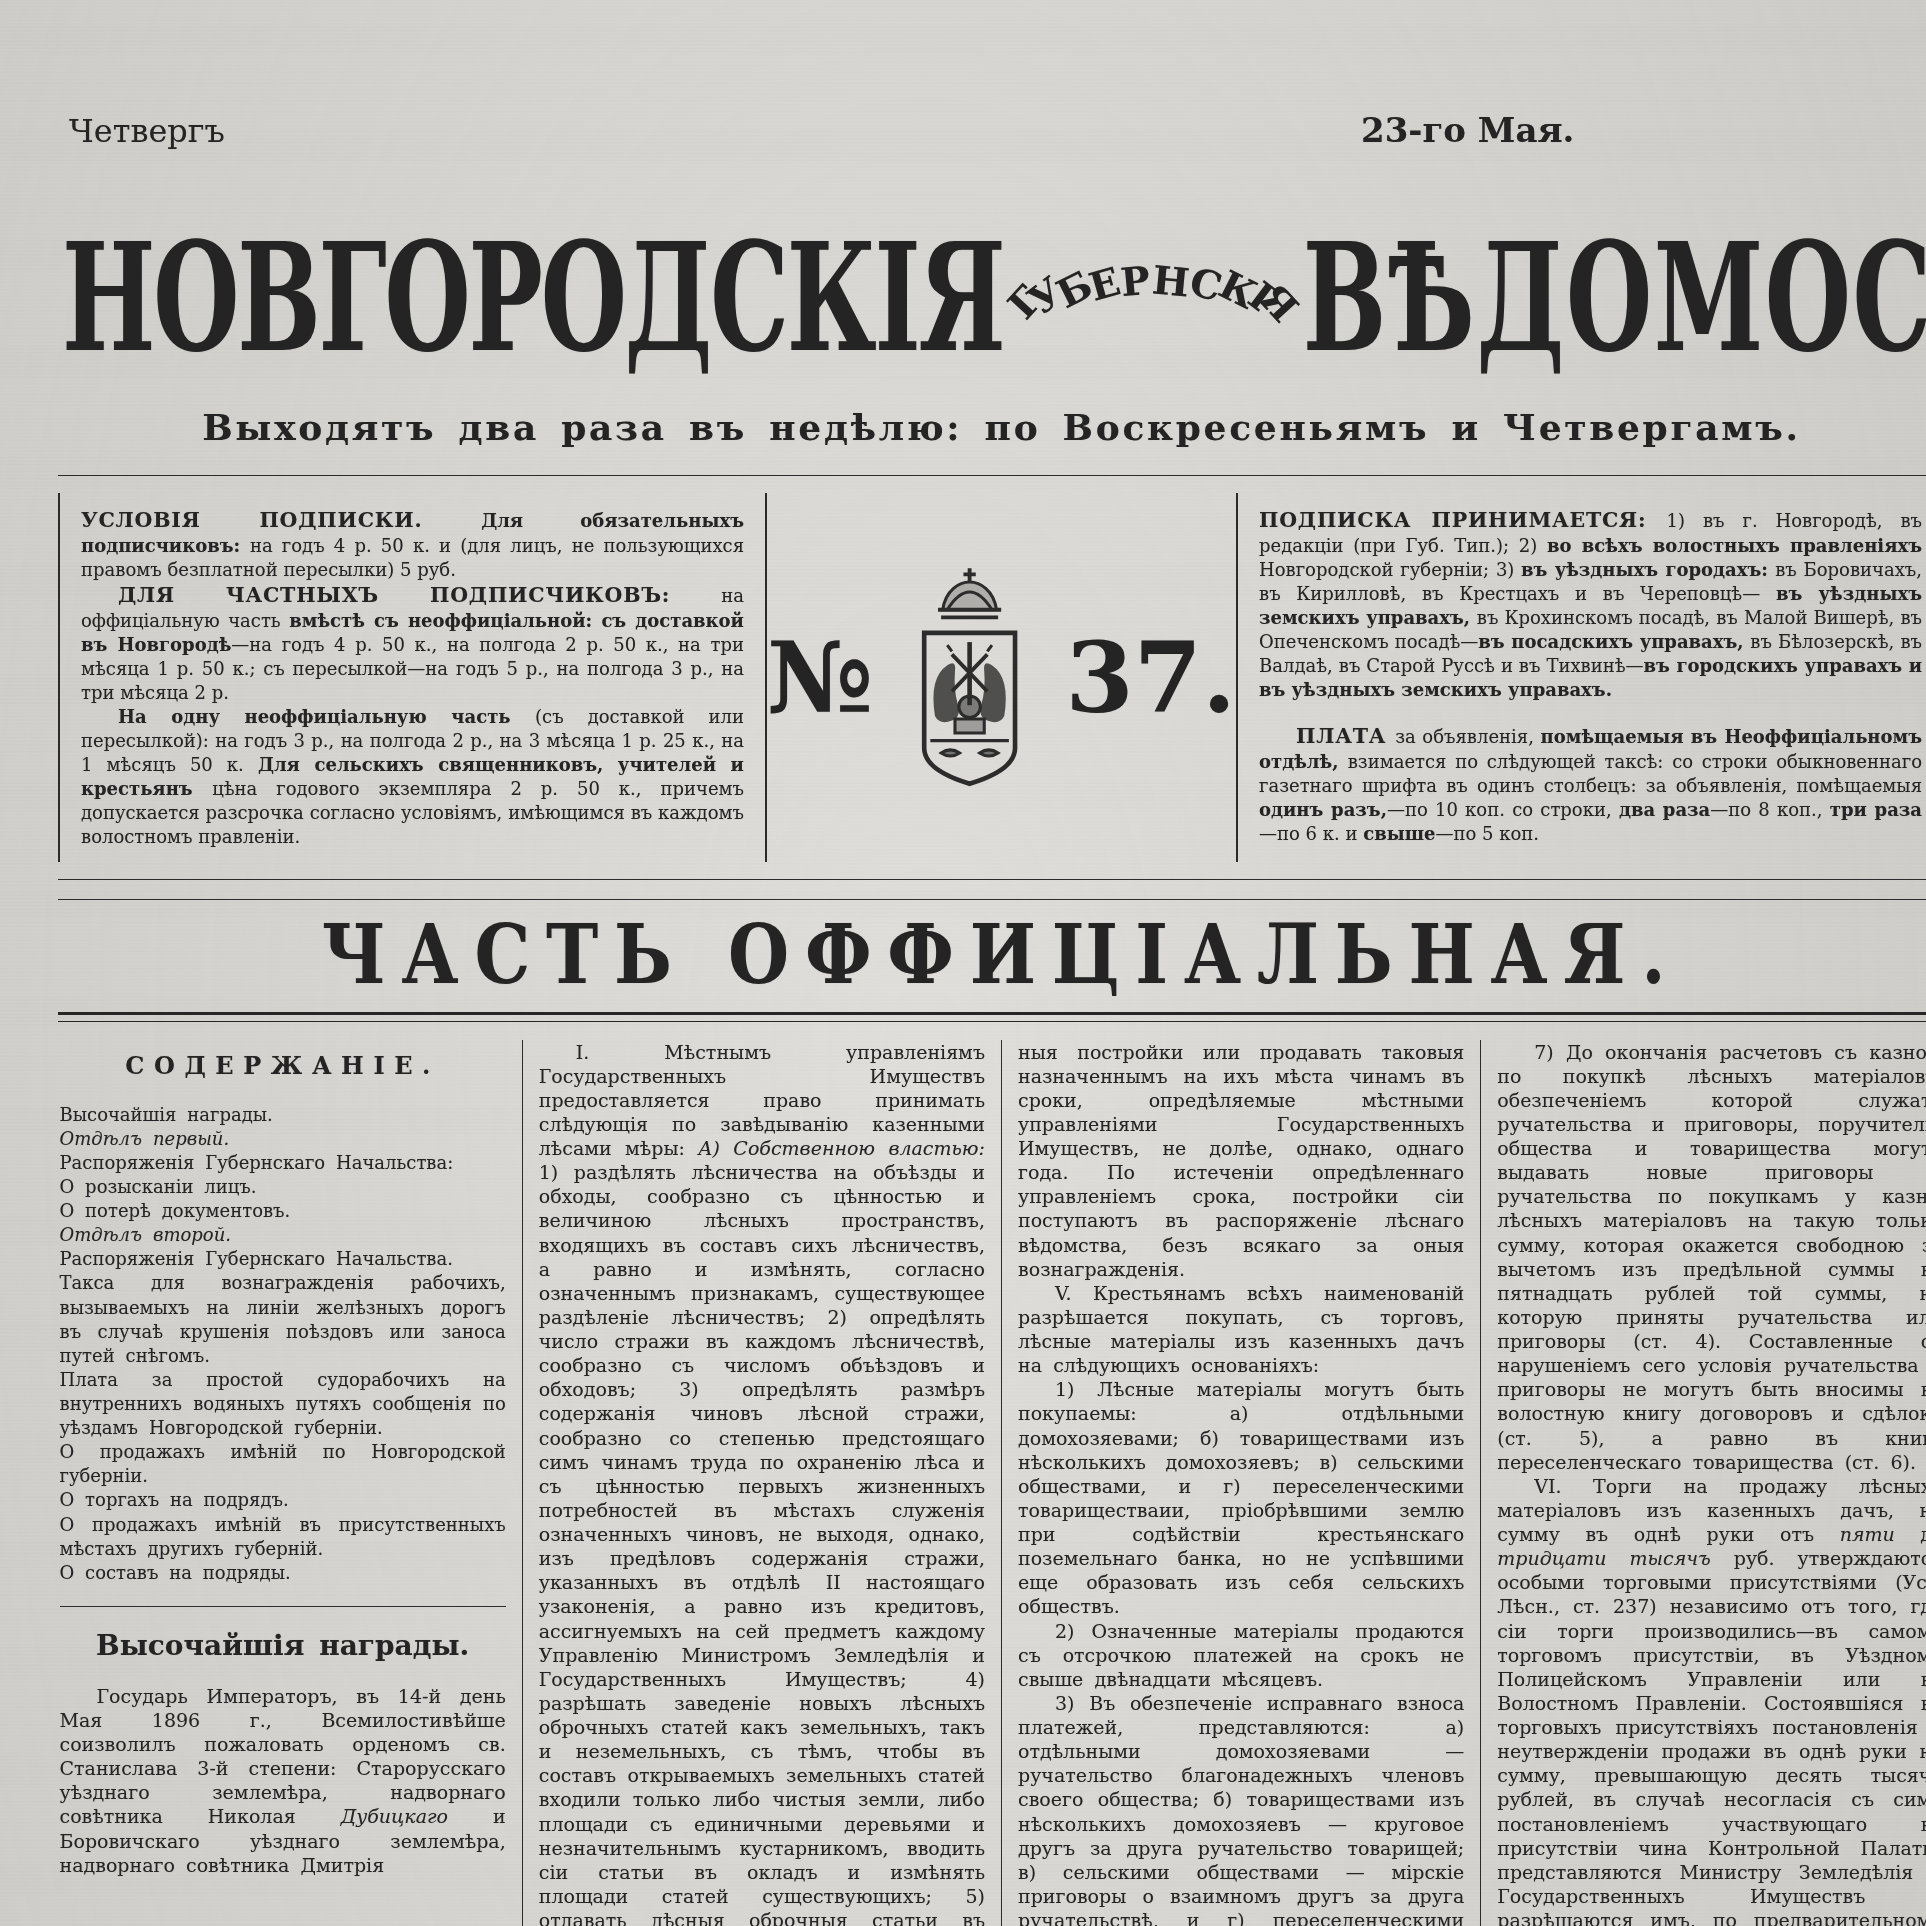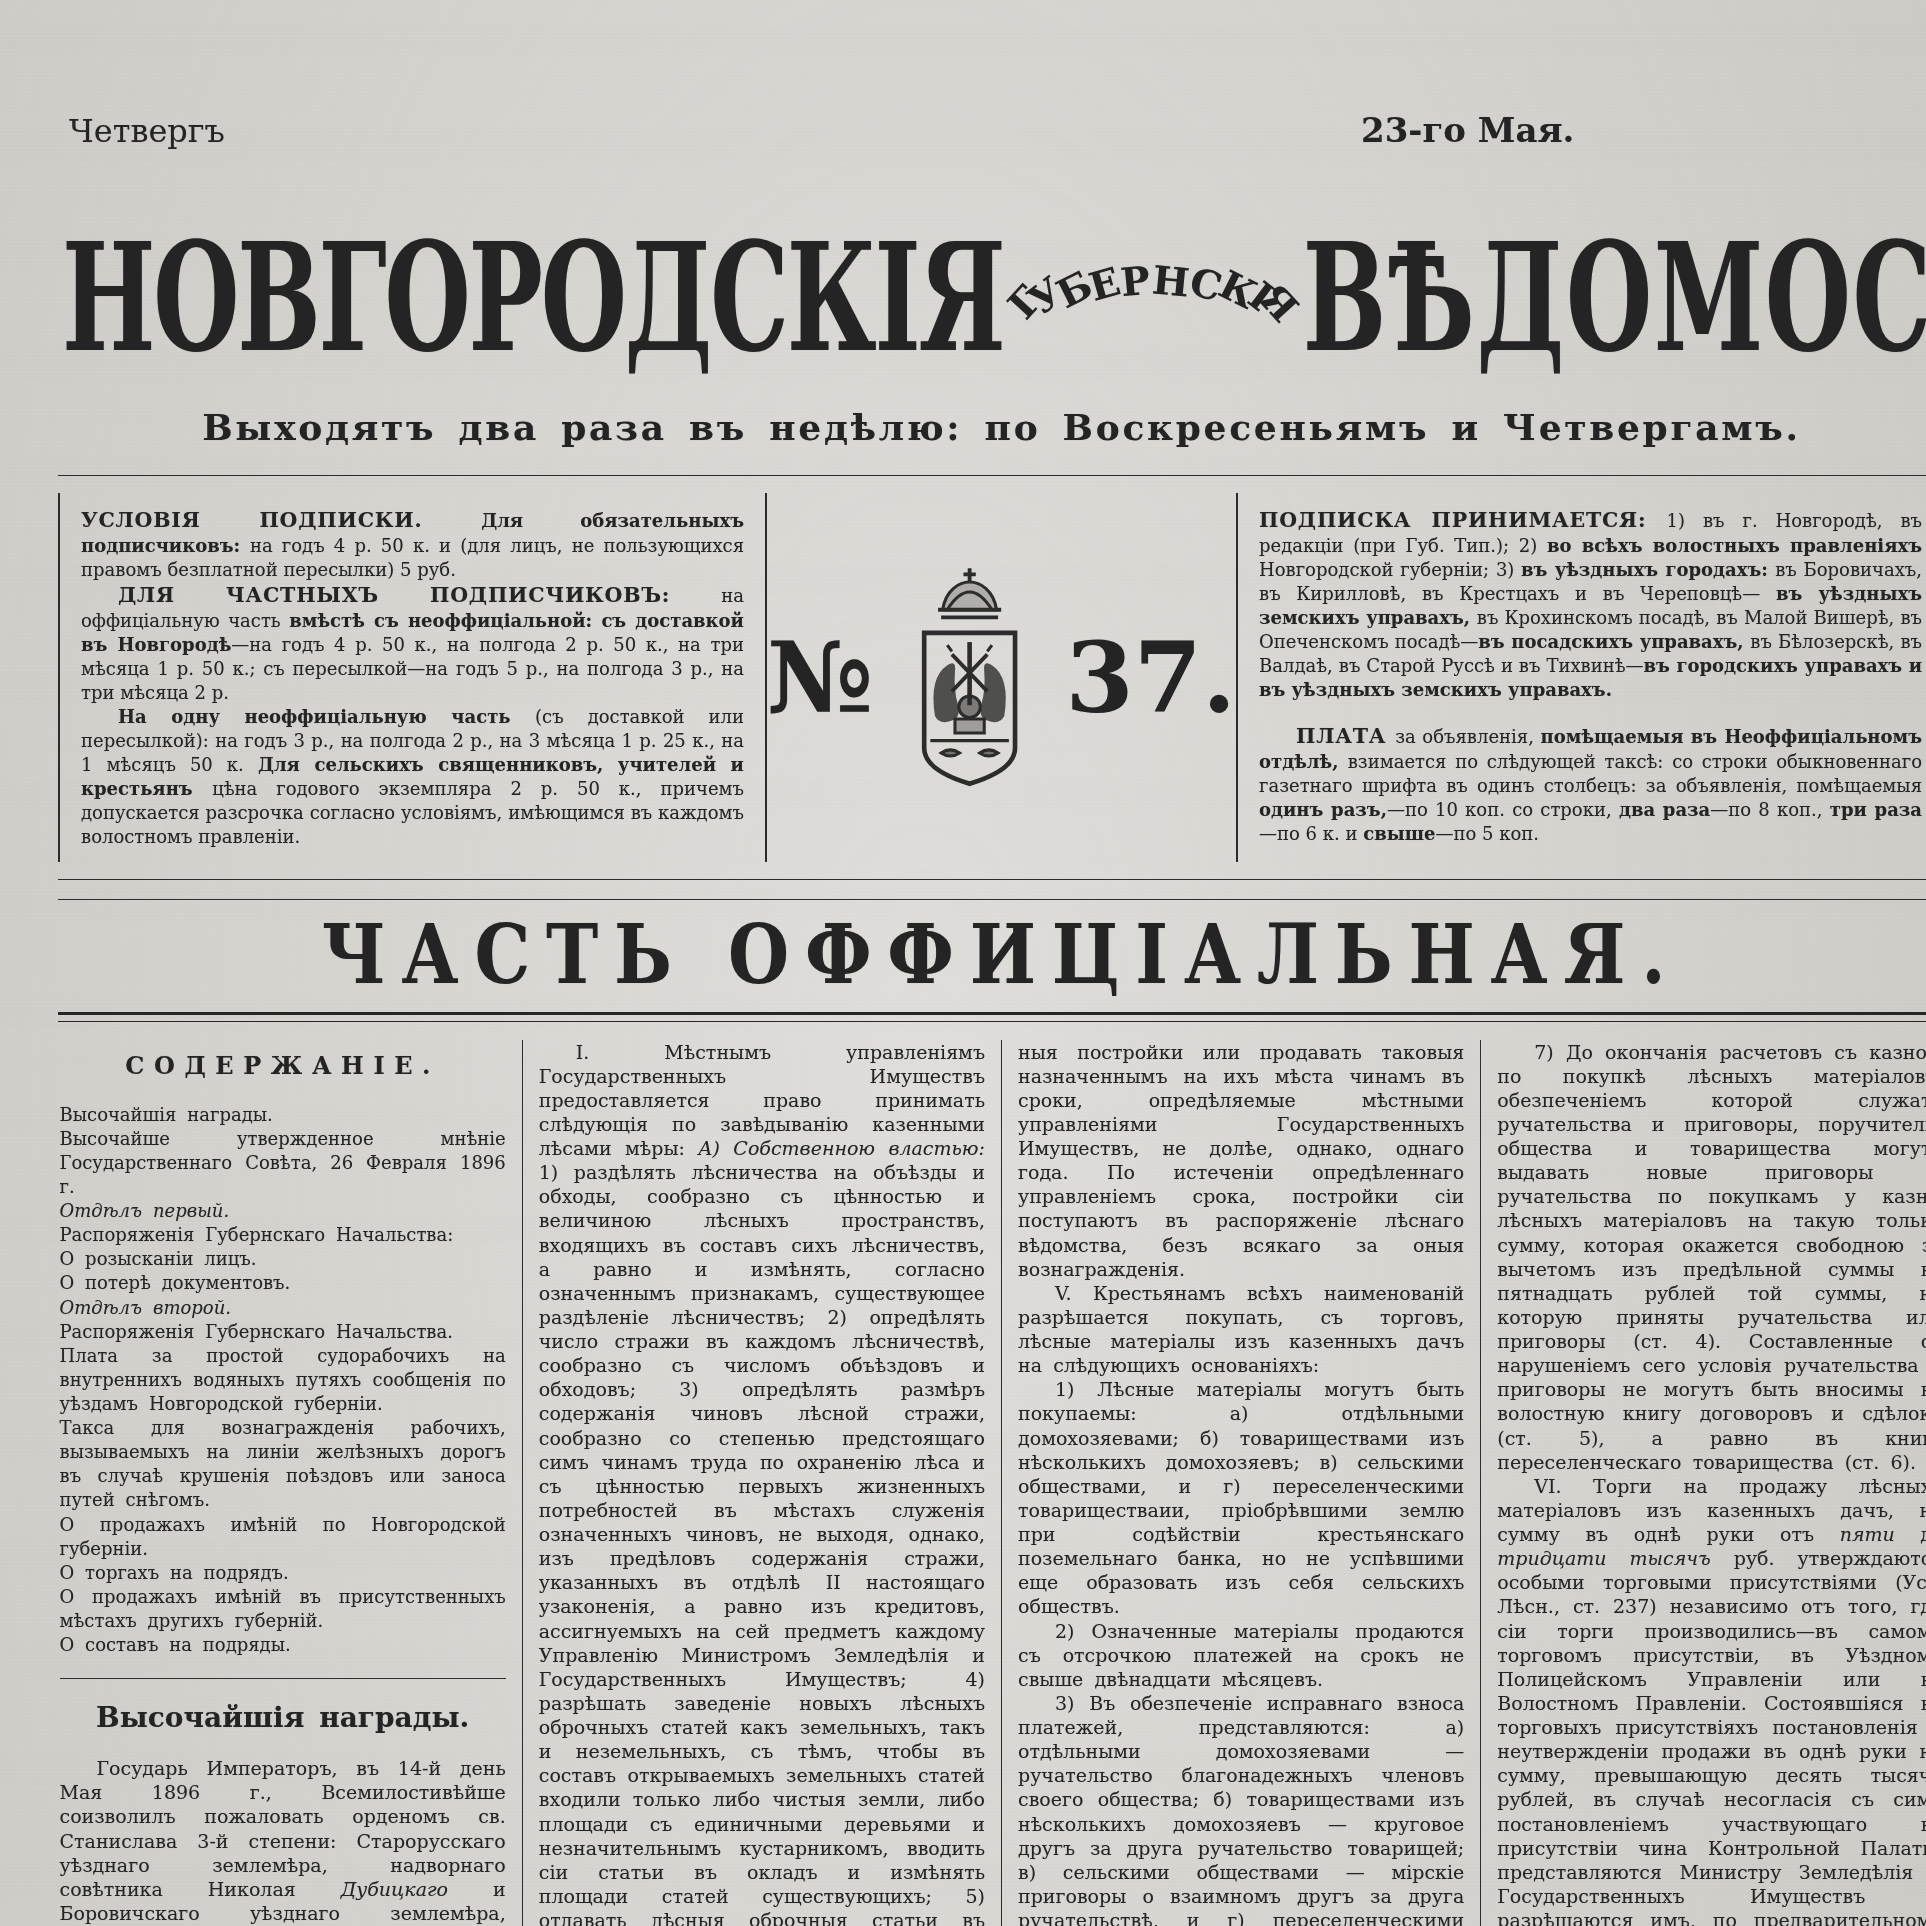--- a/index.html
+++ b/index.html
@@ -123,29 +123,28 @@
 
   <div class="part-header">
     <span class="part-title">ЧАСТЬ ОФФИЦІАЛЬНАЯ.</span>
     <div class="thick-thin"></div>
   </div>
 
   <div class="cols">
     <div class="col">
         <div class="blk toc-head"><span>СОДЕРЖАНІЕ.</span></div>
         <p class="blk toc"><span>Высочайшія награды.</span></p>
-        <p class="blk toc"><span>Высочайше утвержденное мнѣніе Государственнаго Совѣта, 26 Февраля 1896 г.</span></p>
         <p class="blk toc"><span class="f-i">Отдѣлъ первый.</span></p>
         <p class="blk toc"><span>Распоряженія Губернскаго Начальства:</span></p>
         <p class="blk toc"><span>О розысканіи лицъ.</span></p>
         <p class="blk toc"><span>О потерѣ документовъ.</span></p>
         <p class="blk toc"><span class="f-i">Отдѣлъ второй.</span></p>
         <p class="blk toc"><span>Распоряженія Губернскаго Начальства.</span></p>
+        <p class="blk toc"><span>Такса для вознагражденія рабочихъ, вызываемыхъ на линіи желѣзныхъ дорогъ въ случаѣ крушенія поѣздовъ или заноса путей снѣгомъ.</span></p>
         <p class="blk toc"><span>Плата за простой судорабочихъ на внутреннихъ водяныхъ путяхъ сообщенія по уѣздамъ Новгородской губерніи.</span></p>
-        <p class="blk toc"><span>Такса для вознагражденія рабочихъ, вызываемыхъ на линіи желѣзныхъ дорогъ въ случаѣ крушенія поѣздовъ или заноса путей снѣгомъ.</span></p>
         <p class="blk toc"><span>О продажахъ имѣній по Новгородской губерніи.</span></p>
         <p class="blk toc"><span>О торгахъ на подрядъ.</span></p>
         <p class="blk toc"><span>О продажахъ имѣній въ присутственныхъ мѣстахъ другихъ губерній.</span></p>
         <p class="blk toc"><span>О составъ на подряды.</span></p>
         <div class="rule"></div>
         <div class="blk h-sm"><span>Высочайшія награды.</span></div>
         <p class="blk ind"><span>Государь Императоръ, въ 14-й день Мая 1896 г., Всемилостивѣйше соизволилъ пожаловать орденомъ св. Станислава 3-й степени: Старорусскаго уѣзднаго землемѣра, надворнаго совѣтника Николая </span><span class="f-i">Дубицкаго</span><span> и Боровичскаго уѣзднаго землемѣра, надворнаго совѣтника Дмитрія </span></p>
       </div>
     <div class="col">
         <p class="blk ind"><span>I. Мѣстнымъ управленіямъ Государственныхъ Имуществъ предоставляется право принимать слѣдующія по завѣдыванію казенными лѣсами мѣры: </span><span class="f-i">А) Собственною властью:</span><span> 1) раздѣлять лѣсничества на объѣзды и обходы, сообразно съ цѣнностью и величиною лѣсныхъ пространствъ, входящихъ въ составъ сихъ лѣсничествъ, а равно и измѣнять, согласно означеннымъ признакамъ, существующее раздѣленіе лѣсничествъ; 2) опредѣлять число стражи въ каждомъ лѣсничествѣ, сообразно съ числомъ объѣздовъ и обходовъ; 3) опредѣлять размѣръ содержанія чиновъ лѣсной стражи, сообразно со степенью предстоящаго симъ чинамъ труда по охраненію лѣса и съ цѣнностью первыхъ жизненныхъ потребностей въ мѣстахъ служенія означенныхъ чиновъ, не выходя, однако, изъ предѣловъ содержанія стражи, указанныхъ въ отдѣлѣ II настоящаго узаконенія, а равно изъ кредитовъ, ассигнуемыхъ на сей предметъ каждому Управленію Министромъ Земледѣлія и Государственныхъ Имуществъ; 4) разрѣшать заведеніе новыхъ лѣсныхъ оброчныхъ статей какъ земельныхъ, такъ и неземельныхъ, съ тѣмъ, чтобы въ составъ открываемыхъ земельныхъ статей входили только либо чистыя земли, либо площади съ единичными деревьями и незначительнымъ кустарникомъ, вводить сіи статьи въ окладъ и измѣнять площади статей существующихъ; 5) отдавать лѣсныя оброчныя статьи въ содержаніе на сроки не свыше шести лѣтъ, если эти статьи отдаются не въ первый разъ. </span></p>

